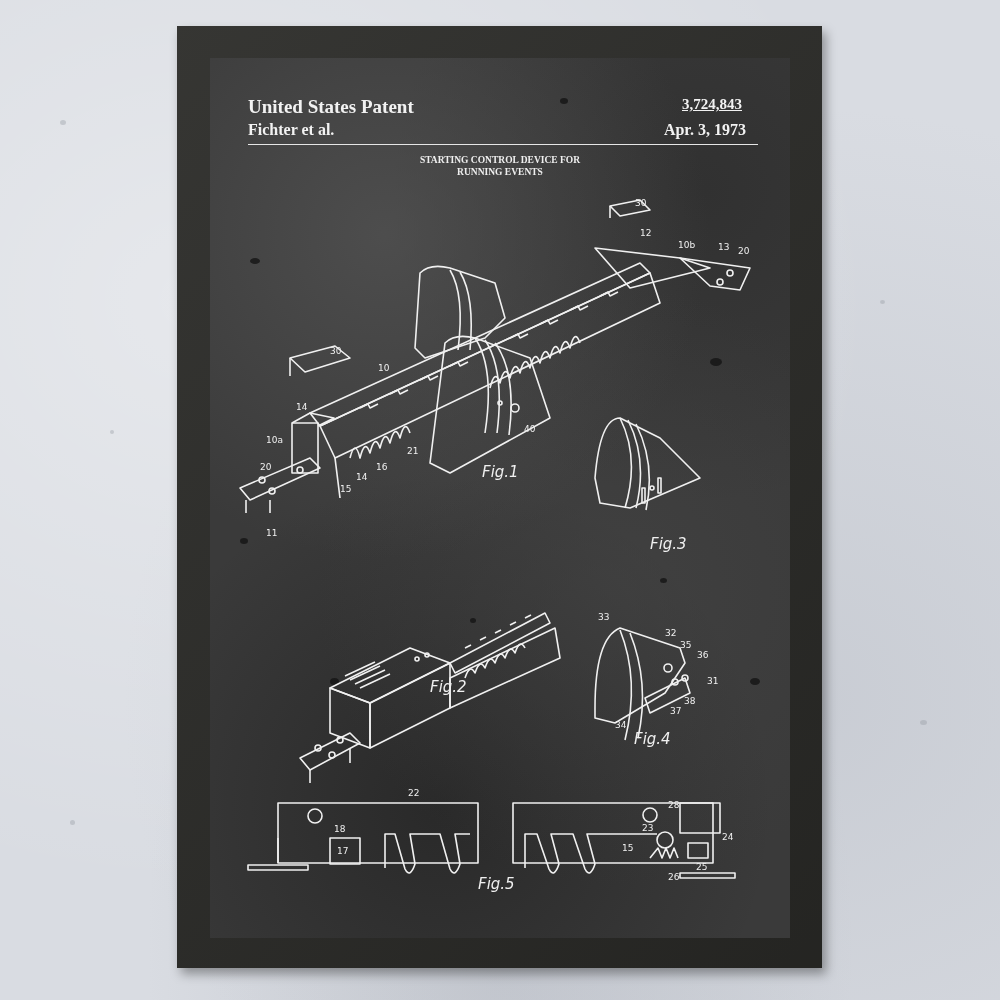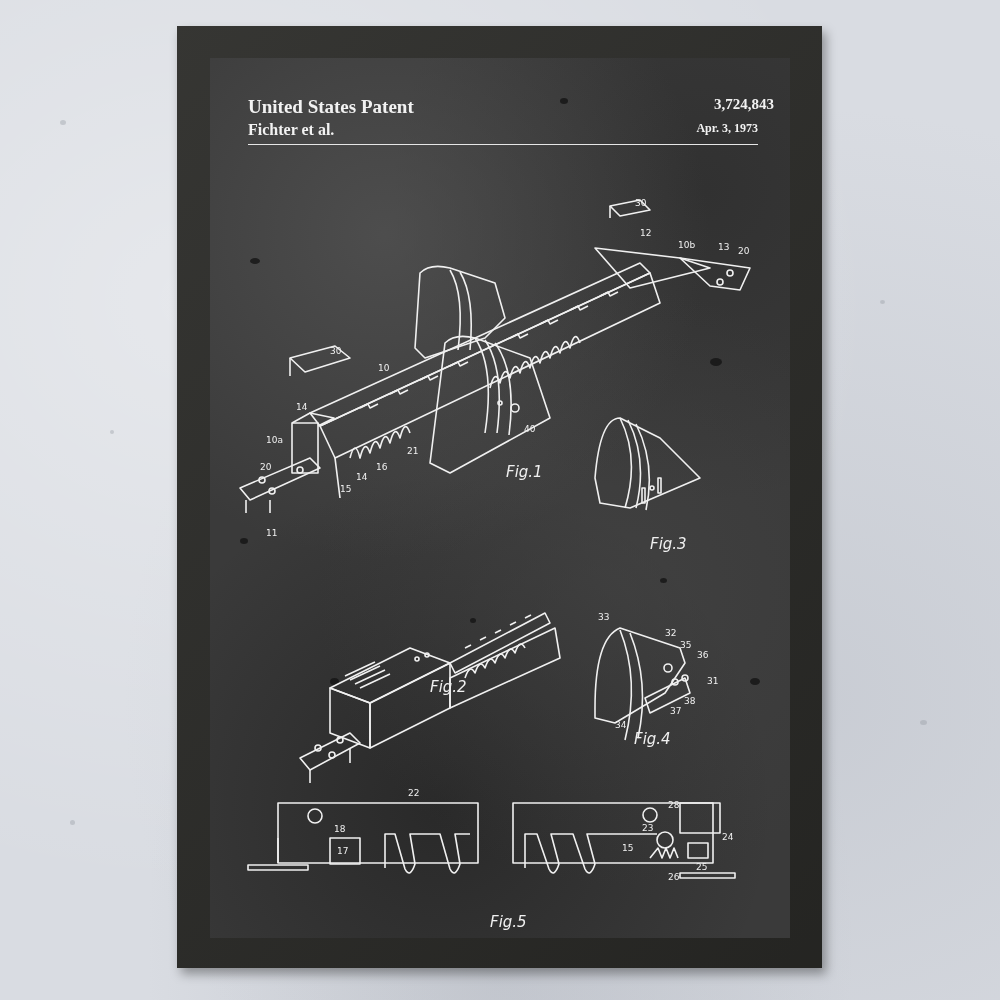--- a/index.html
+++ b/index.html
@@ -18,23 +18,23 @@
   .art{position:absolute;left:210px;top:58px;width:580px;height:880px;overflow:hidden;
     background:#3a3a3a;
     background-image:
       radial-gradient(circle at 30% 20%, rgba(90,90,90,0.6), transparent 40%),
       radial-gradient(circle at 70% 60%, rgba(70,70,70,0.5), transparent 45%),
       radial-gradient(circle at 40% 85%, rgba(30,30,30,0.6), transparent 40%),
       radial-gradient(circle at 85% 15%, rgba(40,40,40,0.5), transparent 35%);}
   .hole{position:absolute;background:#141414;border-radius:50%;opacity:0.8;}
   .hdr{position:absolute;color:#f2f2f2;font-weight:bold;text-align:right;}
   .title{left:38px;top:38px;font-size:19px;}
-  .patno{right:16px;top:38px;font-size:15px;}
+  .patno{right:48px;top:38px;font-size:15px;text-decoration:underline;}
   .inventor{left:38px;top:63px;font-size:16px;}
-  .date{right:32px;top:63px;font-size:12px;}
+  .date{right:44px;top:63px;font-size:16px;}
   .rule{position:absolute;left:38px;right:32px;top:86px;height:1px;background:#e6e6e6;}
   .subtitle{position:absolute;left:0;right:0;top:96px;text-align:center;color:#efefef;
     font-size:9.5px;font-weight:bold;line-height:12px;}
   svg.draw{position:absolute;left:0;top:0;}
   .fig{position:absolute;color:#f0f0f0;font-family:"DejaVu Sans", sans-serif;font-style:italic;font-size:15px;}
   .lbl{font-family:"DejaVu Sans", sans-serif;font-size:9px;fill:#f0f0f0;}
 </style>
 </head>
 <body>
 
@@ -57,20 +57,22 @@
   <div class="hole" style="left:260px;top:560px;width:6px;height:5px;"></div>
   <div class="hole" style="left:30px;top:480px;width:8px;height:6px;"></div>
   <div class="hole" style="left:540px;top:620px;width:10px;height:7px;"></div>
 
   <div class="hdr title">United States Patent</div>
   <div class="hdr patno">3,724,843</div>
   <div class="hdr inventor">Fichter et al.</div>
   <div class="hdr date">Apr. 3, 1973</div>
   <div class="rule"></div>
   <div class="subtitle">
+    <div>STARTING CONTROL DEVICE FOR</div>
+    <div>RUNNING EVENTS</div>
   </div>
 
   <svg class="draw" width="580" height="880" viewBox="0 0 580 880" fill="none" stroke="#f0f0f0" stroke-width="1.6" stroke-linejoin="round">
 
     <g>
 
       <polygon points="100,355 430,205 440,215 110,368"></polygon>
       <polygon points="110,368 440,215 450,245 125,400"></polygon>
       <line x1="125" y1="400" x2="130" y2="440"></line>
 
@@ -187,18 +189,18 @@
     <text class="lbl" x="124" y="774" stroke="none">18</text>
     <text class="lbl" x="127" y="796" stroke="none">17</text>
     <text class="lbl" x="458" y="750" stroke="none">28</text>
     <text class="lbl" x="432" y="773" stroke="none">23</text>
     <text class="lbl" x="412" y="793" stroke="none">15</text>
     <text class="lbl" x="512" y="782" stroke="none">24</text>
     <text class="lbl" x="486" y="812" stroke="none">25</text>
     <text class="lbl" x="458" y="822" stroke="none">26</text>
   </svg>
 
-  <div class="fig" style="left:272px;top:405px;margin-left:24px;">Fig.1</div>
+  <div class="fig" style="left:272px;top:405px;">Fig.1</div>
   <div class="fig" style="left:220px;top:620px;text-align:center;">Fig.2</div>
   <div class="fig" style="left:440px;top:477px;text-align:center;">Fig.3</div>
   <div class="fig" style="left:424px;top:672px;">Fig.4</div>
-  <div class="fig" style="left:268px;top:855px;margin-left:12px;">Fig.5</div>
+  <div class="fig" style="left:268px;top:817px;">Fig.5</div>
 </div>
 
 </body></html>

